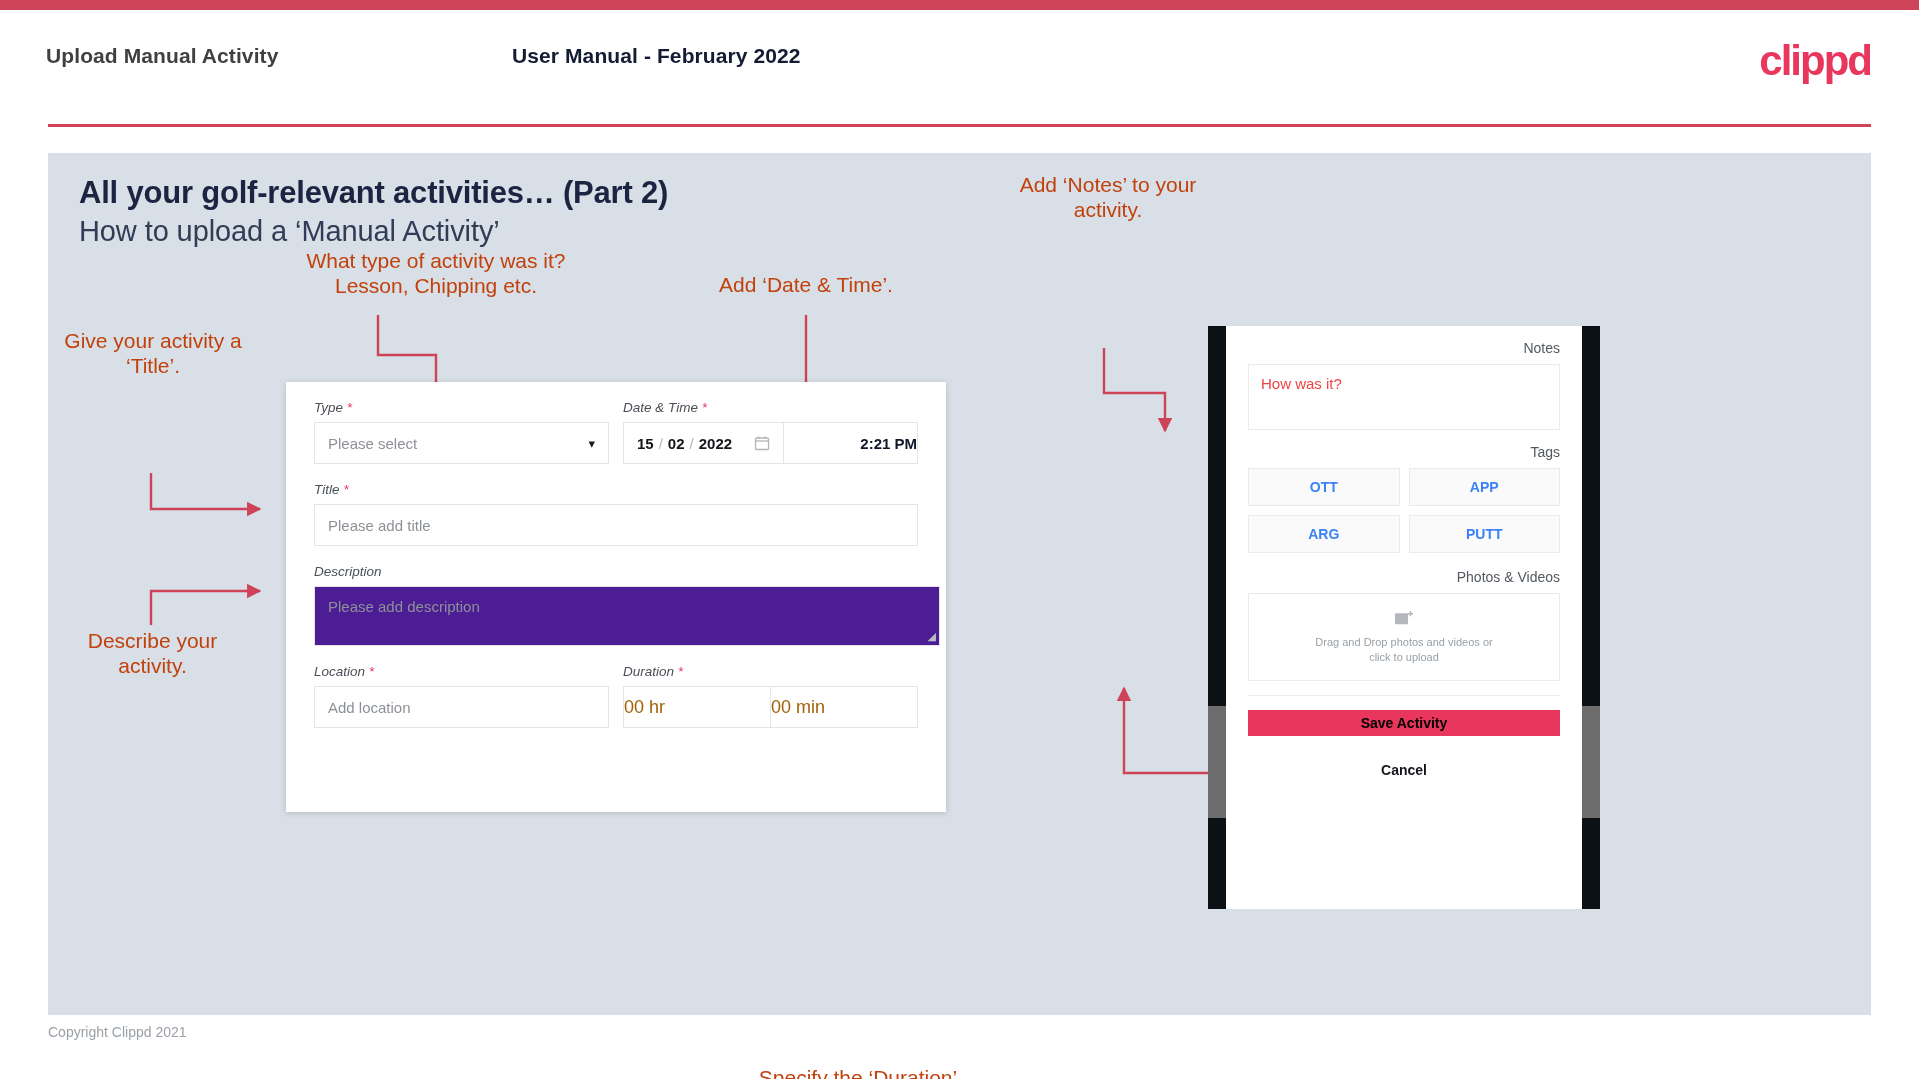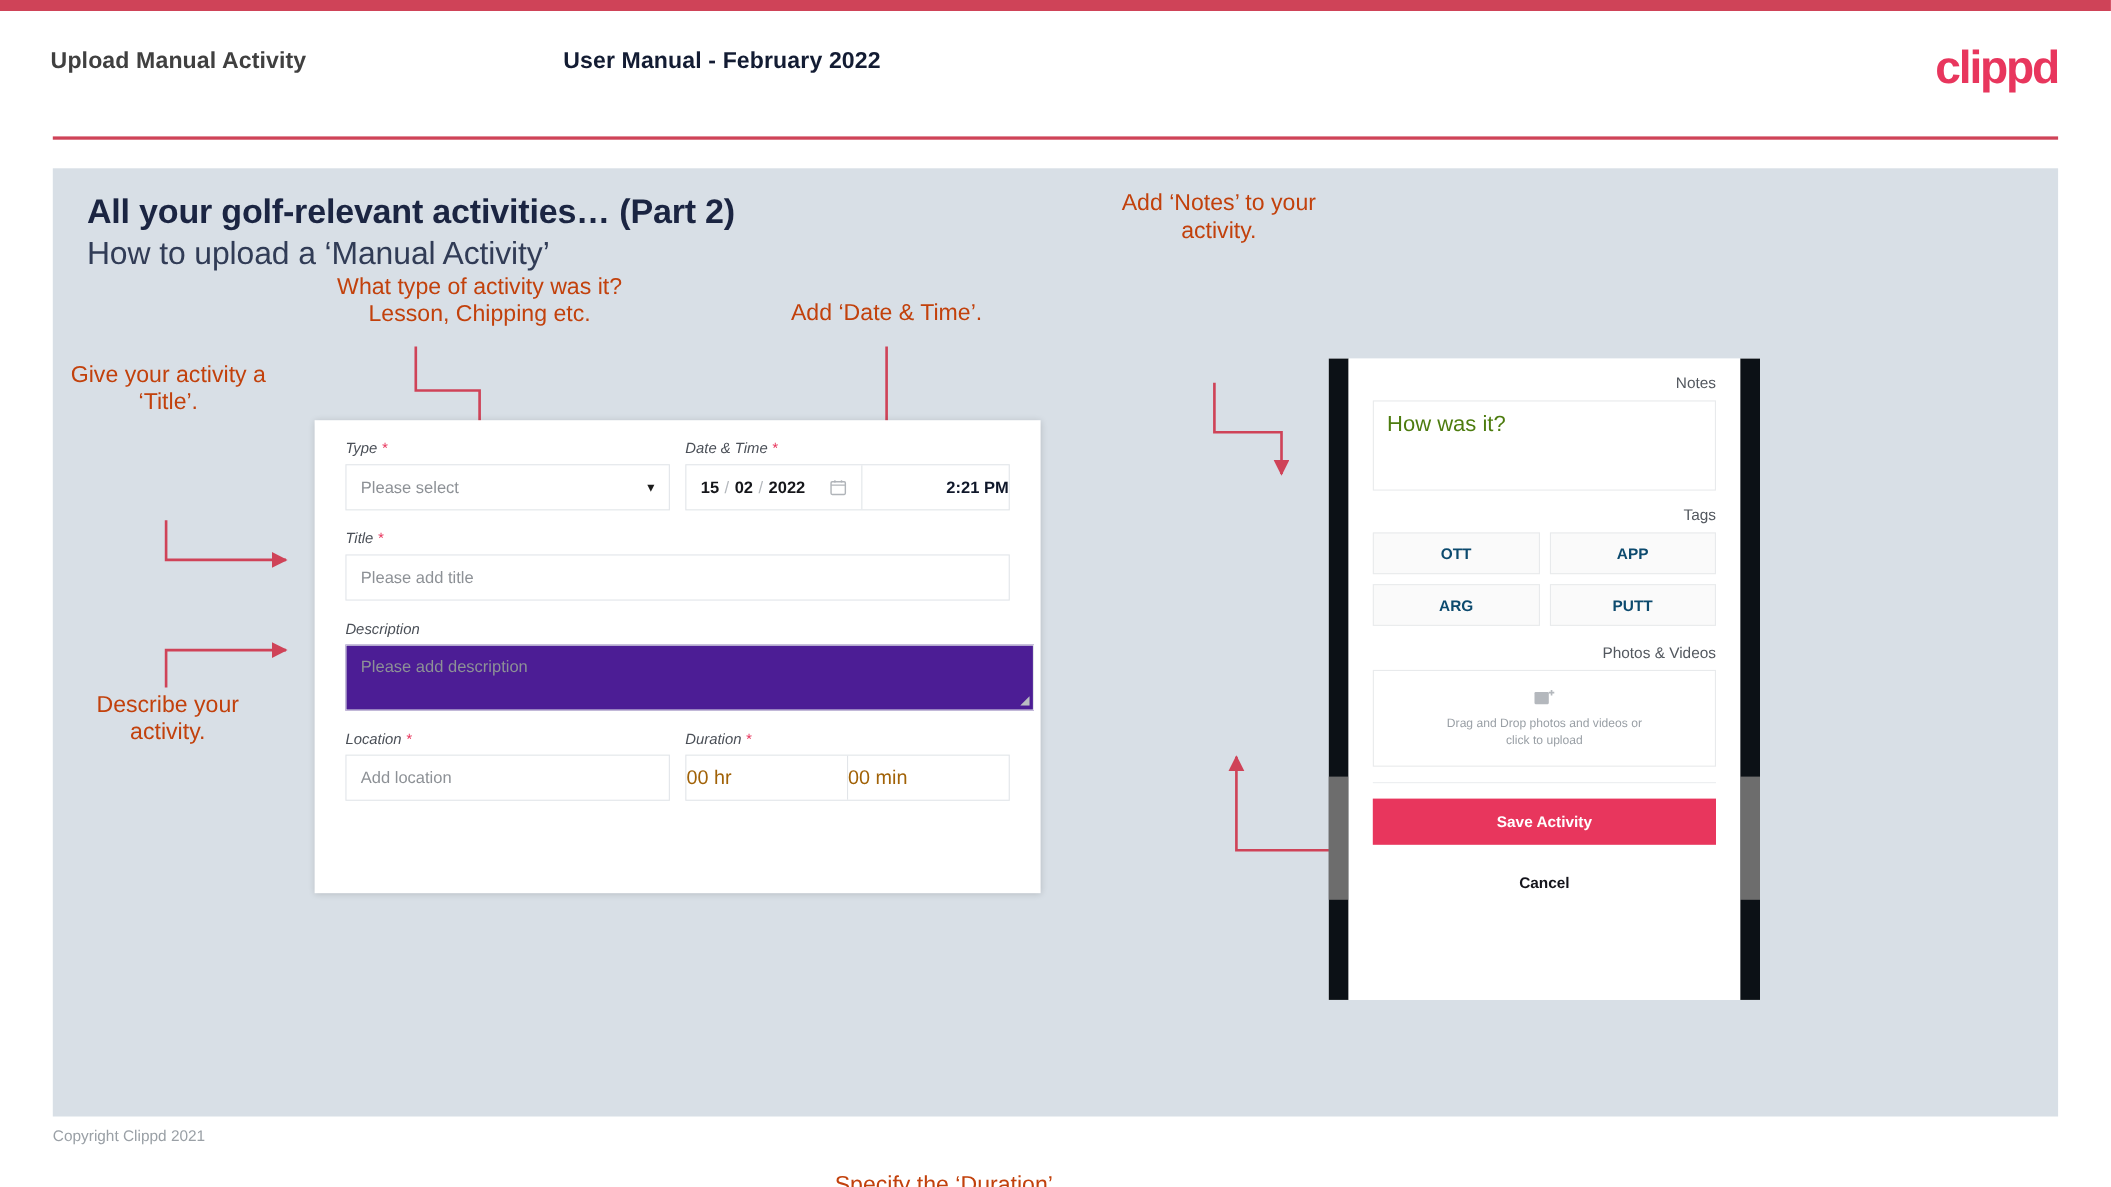--- a/index.html
+++ b/index.html
@@ -142,38 +142,38 @@
   .rail { position:absolute; top:0; width:18px; height:583px; background:#0c1116; }
   .rail.left { left:0; }
   .rail.right { right:0; }
   .rail .grey { position:absolute; left:0; width:18px; background:#6d6d6d; }
   .phone-screen {
     position:absolute; left:18px; top:0; width:356px; height:583px;
     background:#ffffff; padding: 14px 22px 0 22px;
   }
   .p-label { font-size:14px; color:#53585f; margin-bottom:8px;text-align:right; }
   .p-notes {
-    width:100%; height:82px; border:1px solid #e8eaec; background:#fff;
-    padding:10px 12px; font-size:20px; color:#4d7c0f;
+    width:100%; height:66px; border:1px solid #e8eaec; background:#fff;
+    padding:10px 12px; font-size:15px; color:#ef4444;
   }
   .p-tags { display:grid; grid-template-columns:1fr 1fr; gap:9px; }
   .p-tag {
     height:38px; border:1px solid #e8eaec; background:#fafafa;
     display:flex; align-items:center; justify-content:center;
-    font-size:14px; font-weight:700; color:#0c4a6e;
+    font-size:14px; font-weight:700; color:#3b82f6;
   }
   .p-drop {
     width:100%; height:88px; border:1px solid #e8eaec; background:#fff;
     display:flex; flex-direction:column; align-items:center; justify-content:center;
     gap:7px;
   }
   .p-drop .dtxt { font-size:11px; color:#9aa0a6; text-align:center; line-height:1.35; }
   .p-divider { height:1px; background:#eceef0; margin:14px 0 14px 0; }
   .p-save {
-    width:100%; height:42px; background:#e8365d; color:#ffffff;
+    width:100%; height:26px; background:#e8365d; color:#000000;
     display:flex; align-items:center; justify-content:center;
     font-size:14px; font-weight:700;
   }
   .p-cancel {
     width:100%; margin-top:26px; text-align:center;
     font-size:14px; font-weight:700; color:#14141b;
   }
 
   .copyright {
     position:absolute; left:48px; top:1024px;

